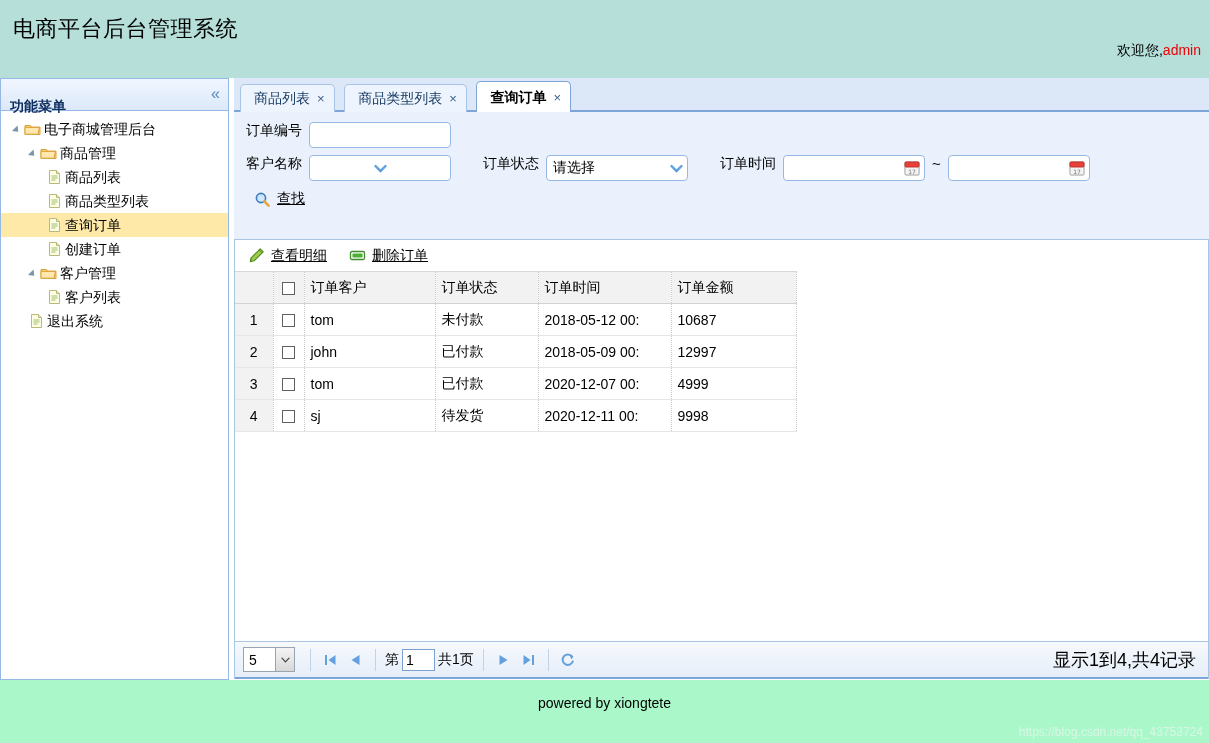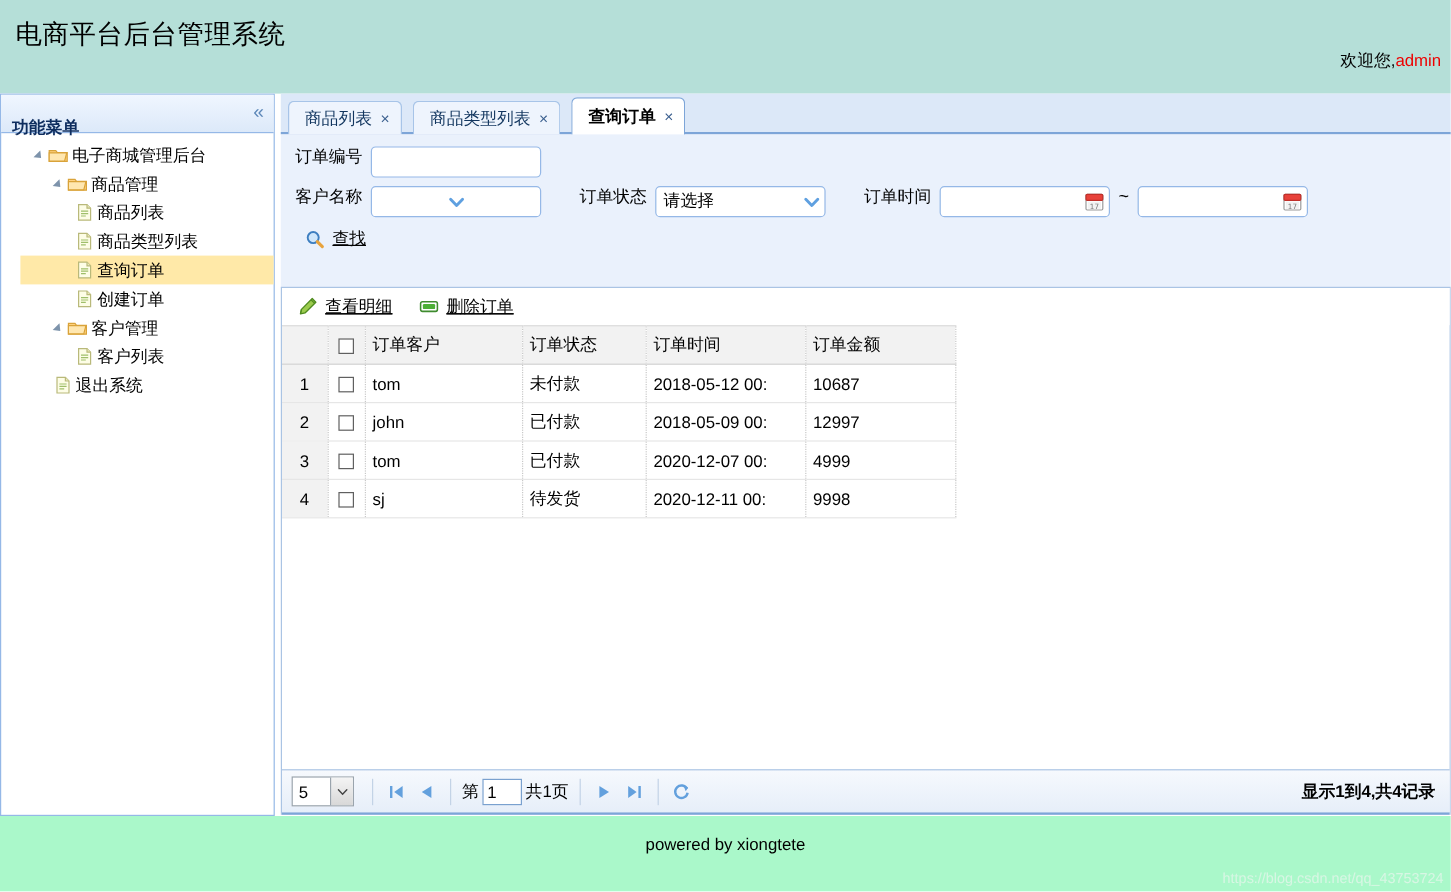--- a/index.html
+++ b/index.html
@@ -81,21 +81,20 @@
   #sidebar-collapse {
     position: absolute;
     right: 8px; top: 4px;
     font-size: 16px;
     color: #5c87b8;
     cursor: pointer;
     line-height: 22px;
   }
   #tree {
     padding: 6px 0 0 0;
-    margin-left: 16px;
   }
   .tree-node {
     display: flex;
     align-items: center;
     height: 24px;
     padding-left: 6px;
     cursor: pointer;
     white-space: nowrap;
   }
   .tree-node.selected {
@@ -458,24 +457,23 @@
     box-sizing: border-box;
     font-family: "Liberation Sans", sans-serif;
     font-size: 14px;
     text-align: left;
     padding: 0 3px;
     margin: 0 1px;
     outline: none;
   }
   #pg-info {
     margin-left: auto;
-    font-size: 14px;
+    font-size: 18px;
     color: #000;
     padding-right: 4px;
-    font-weight: bold;
   }
 
   
   #app-footer {
     position: absolute;
     left: 0;
     top: 680px;
     width: 1209px;
     height: 63px;
     background: #aaf8ca;

